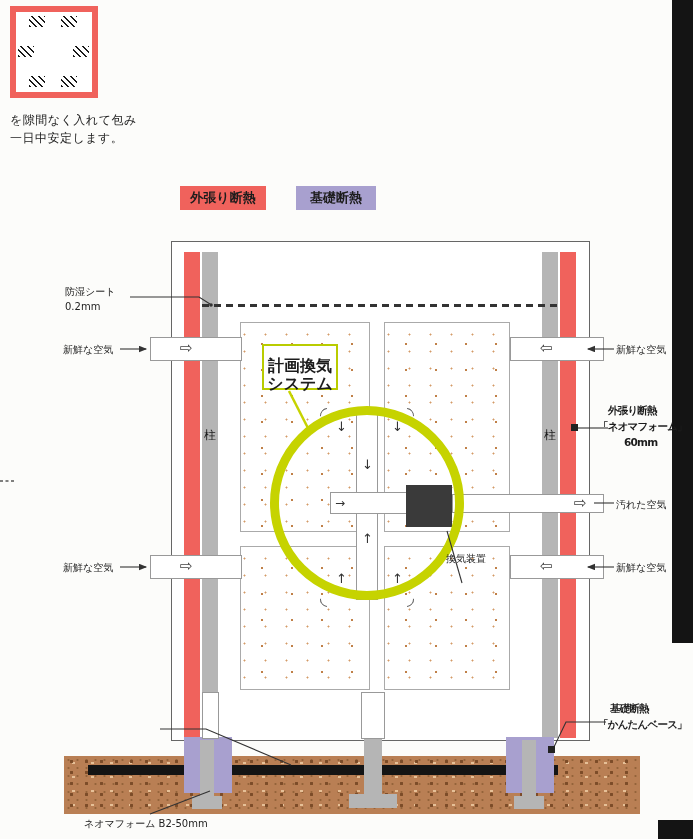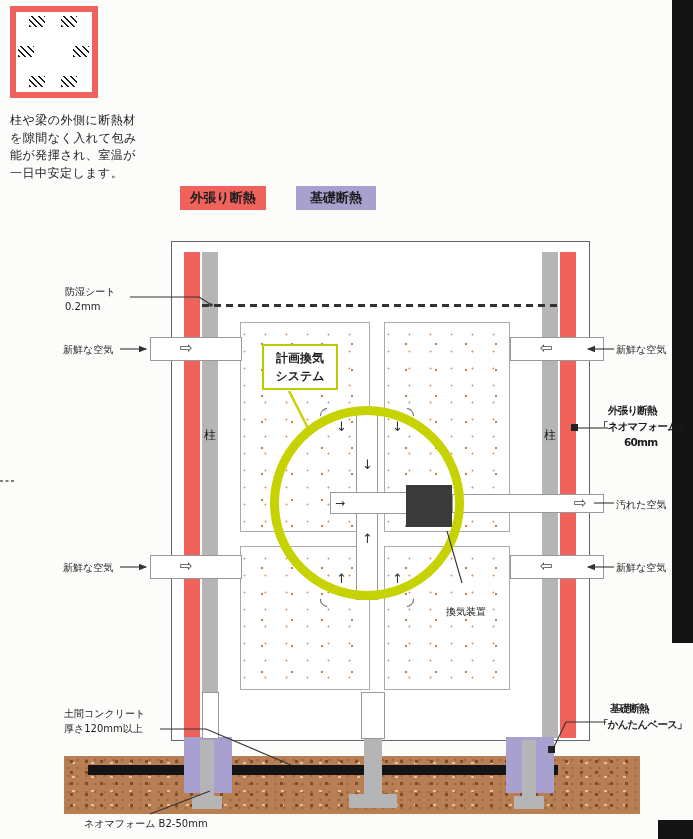--- a/index.html
+++ b/index.html
@@ -24,40 +24,38 @@
                          radial-gradient(circle,#e6c097 1.3px,transparent 1.5px),
                          radial-gradient(circle,#94633a 1px,transparent 1.2px);
         background-size:15px 11px,19px 14px,9px 8px}
   .hatch{position:absolute;width:16px;height:11px;
         background:repeating-linear-gradient(45deg,#1a1a1a 0 1.5px,transparent 1.5px 4.5px)}
   .ar{position:absolute;font-size:13px;color:#333;z-index:8;line-height:1}
   .arh{position:absolute;font-size:15px;color:#444;z-index:8;line-height:1}
   .arc{position:absolute;width:15px;height:15px;border:1.6px solid transparent;border-top-color:#555;border-radius:50%;z-index:7}
   .overlay{position:absolute;left:0;top:0;z-index:9;pointer-events:none}
   .ventbox{position:absolute;background:#fff;border:2.5px solid #b9cc00;z-index:7;
-           text-align:center;font-size:12px;font-weight:bold;line-height:18px;padding-top:3px}
+           text-align:center;font-size:16px;font-weight:bold;line-height:18px;padding-top:11px}
 </style>
 </head>
 <body>
 
 <div class="page">
 
   <div class="abs" style="left:10px;top:6px;width:88px;height:92px;border:6px solid #f0625c;background:#fff;z-index:2">
     <div class="hatch" style="left:13px;top:4px"></div>
     <div class="hatch" style="left:45px;top:4px"></div>
     <div class="hatch" style="left:2px;top:34px"></div>
     <div class="hatch" style="left:57px;top:34px"></div>
     <div class="hatch" style="left:13px;top:64px"></div>
     <div class="hatch" style="left:45px;top:64px"></div>
   </div>
 
   <div class="abs" style="left:10px;top:112px;width:138px;font-size:12px;line-height:17.5px;letter-spacing:.5px;z-index:2">
-    <div>柱や梁の外側に断熱材</div>
     <div>を隙間なく入れて包み</div>
-    <div>能が発揮され、室温が</div>
     <div>一日中安定します。</div>
   </div>
 
   <div class="badge" style="left:180px;top:186px;width:86px;background:#f0625c">外張り断熱</div>
   <div class="badge" style="left:296px;top:186px;width:80px;background:#a8a0cf">基礎断熱</div>
 
   <div class="frame" style="left:171px;top:241px;width:419px;height:500px"></div>
 
   <div class="wall" style="left:184px;top:252px;width:16px;height:486px;background:#f0625c"></div>
   <div class="wall" style="left:202px;top:252px;width:16px;height:486px;background:#b5b5b5"></div>
@@ -121,30 +119,26 @@
   <div class="lbl" style="left:542px;top:428px;width:16px;text-align:center;font-size:12px">柱</div>
 
   <div class="lbl b" style="left:598px;top:402px;width:92px;font-size:10.5px;letter-spacing:-.8px;line-height:16px">
     <div style="padding-left:10px">外張り断熱</div>
     <div>「ネオマフォーム」</div>
     <div style="padding-left:26px">60mm</div>
   </div>
   <div class="lbl" style="left:616px;top:497px">汚れた空気</div>
   <div class="lbl" style="left:616px;top:342px">新鮮な空気</div>
   <div class="lbl" style="left:616px;top:560px">新鮮な空気</div>
-  <div class="lbl" style="left:446px;top:604px">換気装置</div>
+  <div class="lbl" style="left:446px;top:551px">換気装置</div>
   <div class="lbl b" style="left:598px;top:700px;width:92px;font-size:10.5px;letter-spacing:-.8px;line-height:16px">
     <div style="padding-left:12px">基礎断熱</div>
     <div>「かんたんベース」</div>
   </div>
 
-  <div class="lbl" style="left:64px;top:706px">
-    <div>土間コンクリート</div>
-    <div>厚さ120mm以上</div>
-  </div>
   <div class="lbl" style="left:84px;top:816px">ネオマフォーム B2-50mm</div>
 
   <div class="ground" style="left:64px;top:756px;width:576px;height:58px"></div>
   <div class="abs" style="left:88px;top:765px;width:470px;height:10px;background:#141414;z-index:2"></div>
 
   <div class="abs" style="left:184px;top:737px;width:48px;height:56px;background:#a8a0cf;z-index:3"></div>
   <div class="abs" style="left:506px;top:737px;width:48px;height:56px;background:#a8a0cf;z-index:3"></div>
   <div class="abs" style="left:200px;top:740px;width:14px;height:58px;background:#b5b5b5;z-index:4"></div>
   <div class="abs" style="left:522px;top:740px;width:14px;height:58px;background:#b5b5b5;z-index:4"></div>
   <div class="abs" style="left:192px;top:796px;width:30px;height:13px;background:#b5b5b5;z-index:4"></div>

